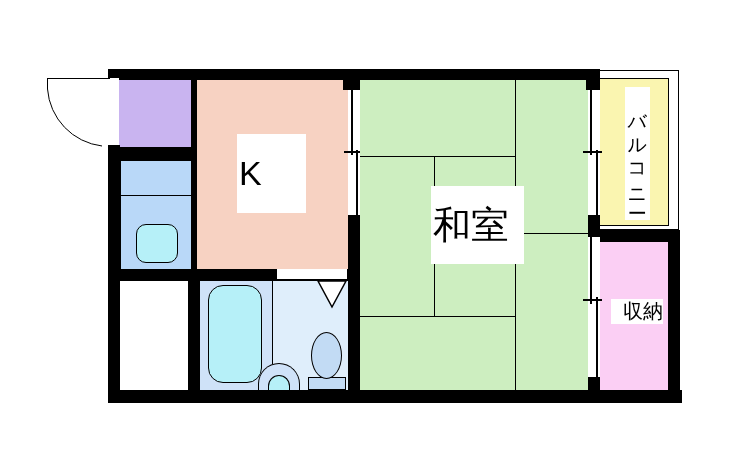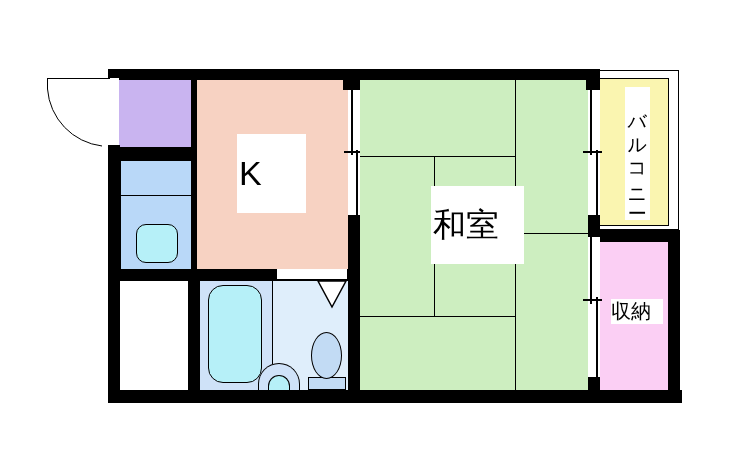--- a/index.html
+++ b/index.html
@@ -101,25 +101,25 @@
     <line x1="47" y1="78.5" x2="110" y2="78.5" stroke="#000" stroke-width="1"></line>
     <line x1="47.5" y1="78" x2="47.5" y2="89" stroke="#000" stroke-width="1"></line>
     <path d="M 47.5 89 A 62 62 0 0 0 102 146" fill="none" stroke="#000" stroke-width="1"></path>
     <polygon points="318,281 346,281 332,307" fill="#ffffff" stroke="#000" stroke-width="1.5"></polygon>
   </svg>
 
   <div class="label" style="left:237px;top:134px;width:67px;height:79px;font-size:34px;padding-left:2px;">
     <span>K</span>
   </div>
 
-  <div class="label" style="left:431px;top:186px;width:91px;height:78px;font-size:33px;padding-left:2px;">
+  <div class="label" style="left:431px;top:186px;width:91px;height:78px;font-size:38px;padding-left:2px;">
     <span>和室</span>
   </div>
 
-  <div class="label" style="left:611px;top:299px;width:52px;height:25px;font-size:20px;align-items:flex-start;">
+  <div class="label" style="left:611px;top:299px;width:52px;height:25px;font-size:20px;align-items:flex-end;">
     <span>収納</span>
   </div>
 
   <div class="label vlabel" style="left:625px;top:87px;width:25px;height:133px;font-size:19px;">
     <span>バルコニー</span>
   </div>
 
 </div>
 
 </body></html>

